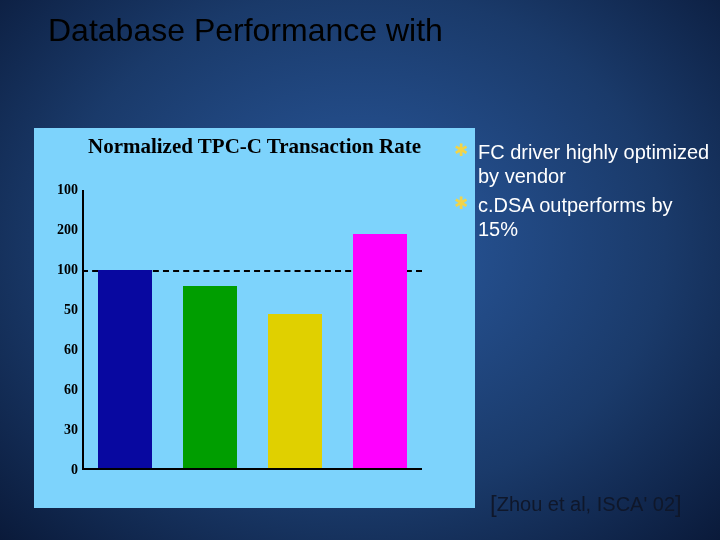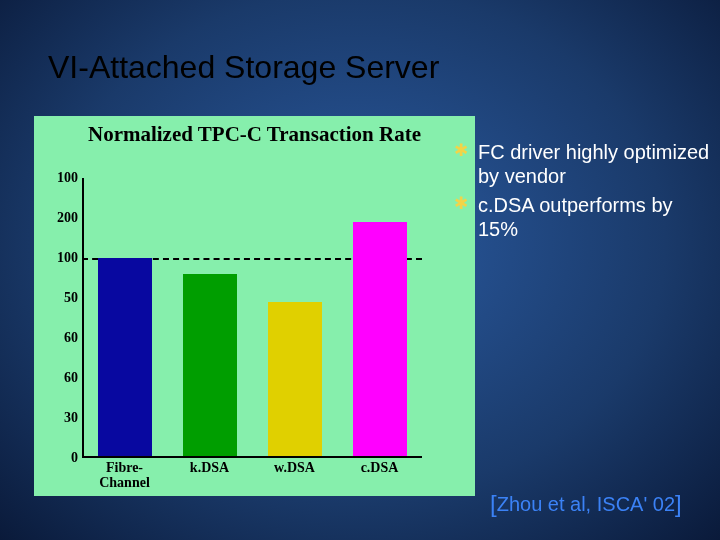--- a/index.html
+++ b/index.html
@@ -15,25 +15,25 @@
     top:12px;
     left:48px;
     width:640px;
     font-size:32px;
     line-height:1.15;
     color:#000;
     font-weight:400;
   }
   .chart-area{
     position:absolute;
-    top:116px;
+    top:128px;
     left:34px;
     width:441px;
     height:380px;
-    background:#86efac;
+    background:#7dd3fc;
   }
   .chart-title{
     font-family:"Times New Roman",Times,serif;
     font-weight:700;
     font-size:21px;
     text-align:center;
     margin-top:6px;
     line-height:1.2;
   }
   .plot{
@@ -110,32 +110,31 @@
   .bullet-icon{
     flex:0 0 16px;
     font-size:17px;
     line-height:1.3;
     color:#f2d448;
   }
   .citation{
     position:absolute;
     left:490px;
     bottom:22px;
-    color:#3b82f6;
+    color:#0f172a;
     font-family:Arial,Helvetica,sans-serif;
     font-size:20px;
   }
   .citation .br{font-size:24px;vertical-align:-1px;}
 </style>
 </head>
 <body>
 
 <div class="title">
-  <br>
-  <span>VI-Attached Storage Server</span>
+  <span>Database Performance with</span><br>
 </div>
 
 <div class="chart-area">
   <div class="chart-title">Normalized TPC-C Transaction Rate</div>
   <div class="plot">
     <div class="y-axis" id="y-axis">
         <div class="y-tick" style="top: 280px;">0</div>
         <div class="y-tick" style="top: 240px;">30</div>
         <div class="y-tick" style="top: 200px;">60</div>
         <div class="y-tick" style="top: 160px; font-family: Liberation Serif, serif;">60</div>
@@ -147,26 +146,20 @@
     <div class="baseline-100" id="refline" style="top: 80px;"></div>
     <div class="bars" id="bars">
         <div class="bar" style="height: 200px; left: 15.5px; width: 54px; background: rgb(8, 8, 160);"></div>
         <div class="bar" style="height: 184px; left: 100.5px; width: 54px; background: rgb(0, 158, 0);"></div>
         <div class="bar" style="height: 156px; left: 185.5px; width: 54px; background: rgb(224, 208, 0);"></div>
         <div class="bar" style="height: 236px; left: 270.5px; width: 54px; background: rgb(255, 0, 255);"></div>
       </div>
     <div class="axis-line" style="left:0;top:0;bottom:0;width:2px"></div>
     <div class="axis-line" style="left:0;right:0;bottom:0;height:2px"></div>
   </div>
-  <div class="x-labels" id="xlabels">
-      <div class="x-label" style="left: 42.5px;">Fibre-<br>Channel</div>
-      <div class="x-label" style="left: 127.5px;">k.DSA</div>
-      <div class="x-label" style="left: 212.5px;">w.DSA</div>
-      <div class="x-label" style="left: 297.5px;">c.DSA</div>
-    </div>
 </div>
 
 <div class="bullets" id="bullets">
     <div class="bullet">
       <div class="bullet-icon">✱</div>
       <div>FC driver highly optimized by vendor</div>
     </div>
     <div class="bullet">
       <div class="bullet-icon">✱</div>
       <div>c.DSA outperforms by 15%</div>

